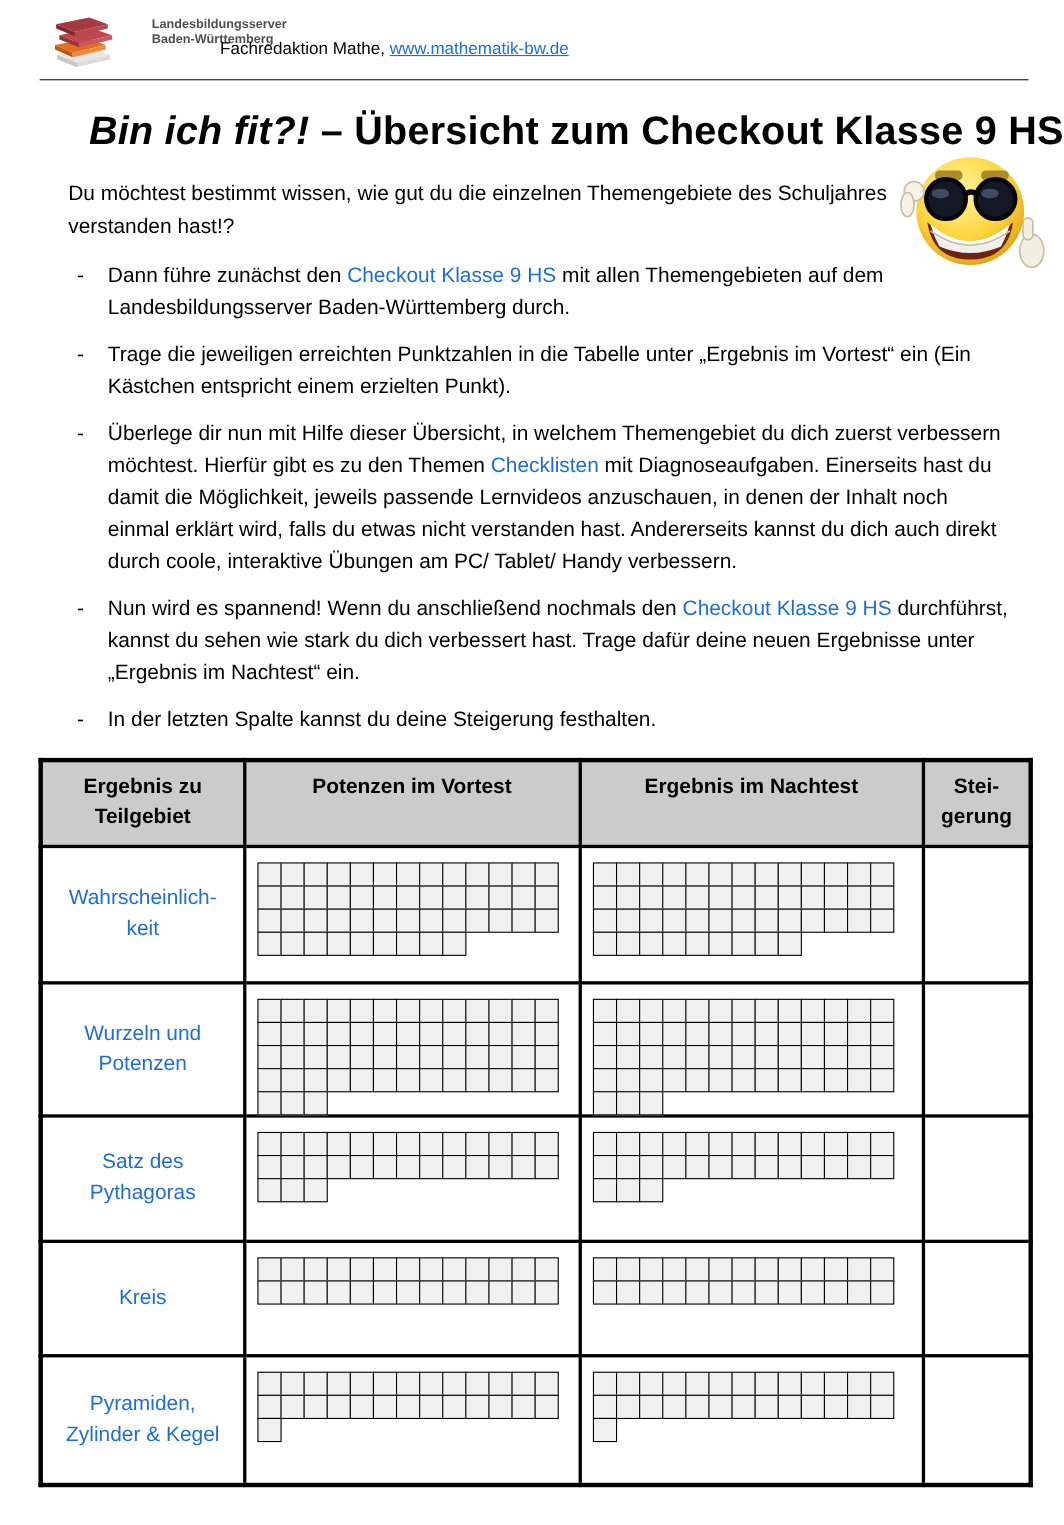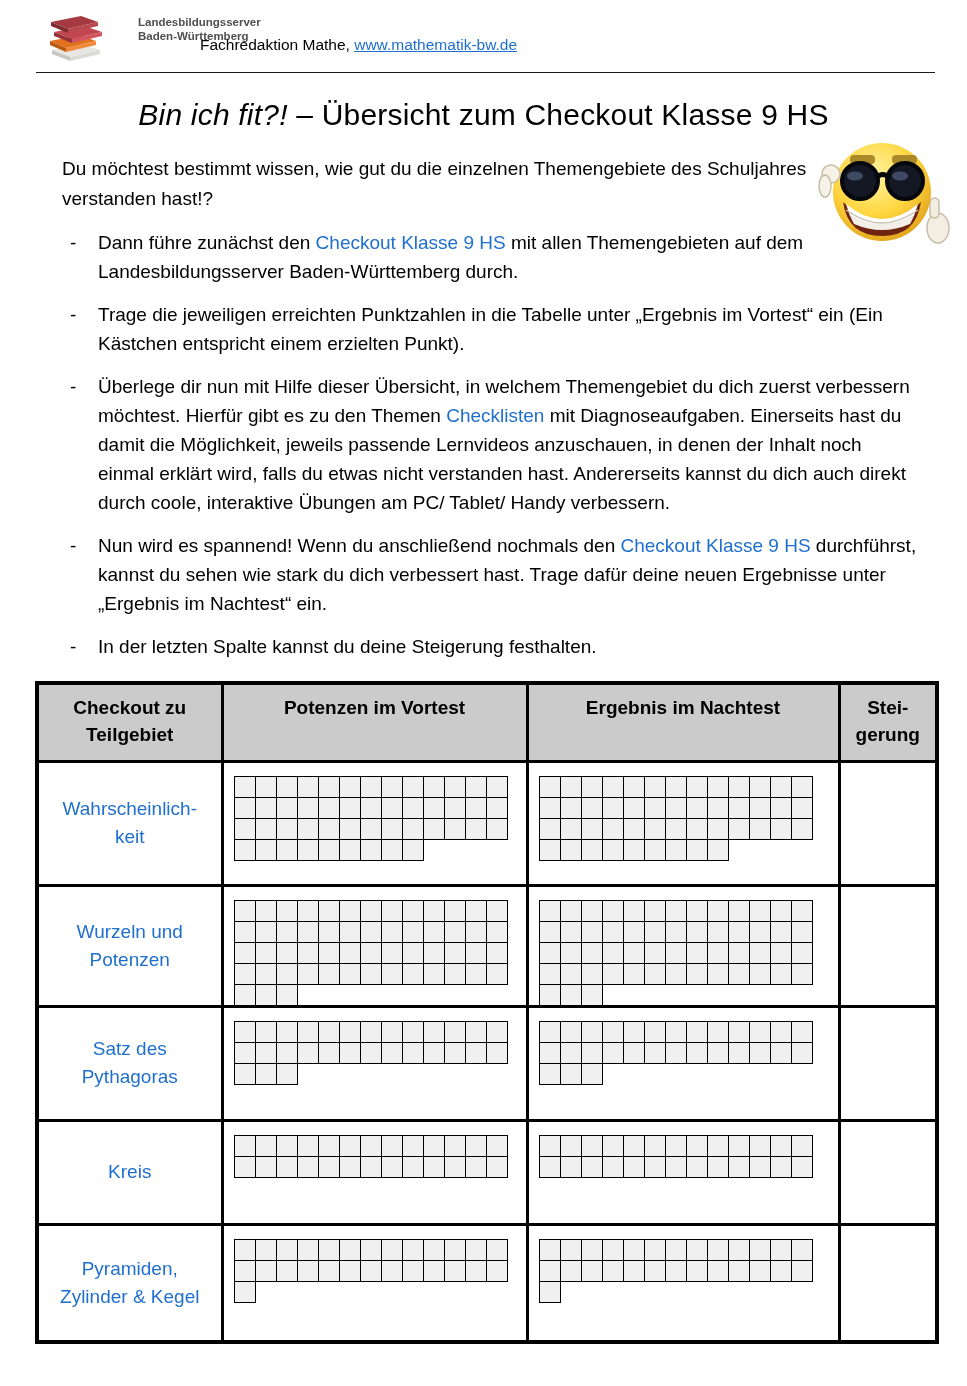--- a/index.html
+++ b/index.html
@@ -24,23 +24,23 @@
   .subtitle {
     position: absolute; left: 200px; top: 36px;
     font-size: 15.5px; color: #000;
   }
   .ulink { color: var(--link-blue, #1f6fce); text-decoration: underline; cursor: pointer; }
   .rule { margin: 0 32px 0 36px; border-top: 1.5px solid #1a1a1a; }
 
   
   .title {
     margin-top: 25px;
-    text-align: center;
-    font-size: 30px;
-    font-weight: normal;
+    text-align: right;
+    font-size: 36px;
+    font-weight: bold;
     letter-spacing: 0.2px;
   }
   .t-italic { font-style: italic; }
 
   
   .intro {
     margin: 22px 0 0 62px;
     width: 772px;
     font-size: 19px;
     line-height: 30px;
@@ -202,21 +202,21 @@
 
   <table class="result-table">
     <colgroup>
       <col class="c1">
         <col class="c2">
         <col class="c3">
         <col class="c4">
     </colgroup>
     <thead>
       <tr>
-        <th>Checkout zu
+        <th>Ergebnis zu
 Teilgebiet</th>
         <th>Potenzen im Vortest</th>
         <th>Ergebnis im Nachtest</th>
         <th>Stei-
 gerung</th>
       </tr>
     </thead>
     <tbody id="tbody">
         <tr>
           <td class="topic-cell"><a href="#" class="topic-link">Wahrscheinlich-

